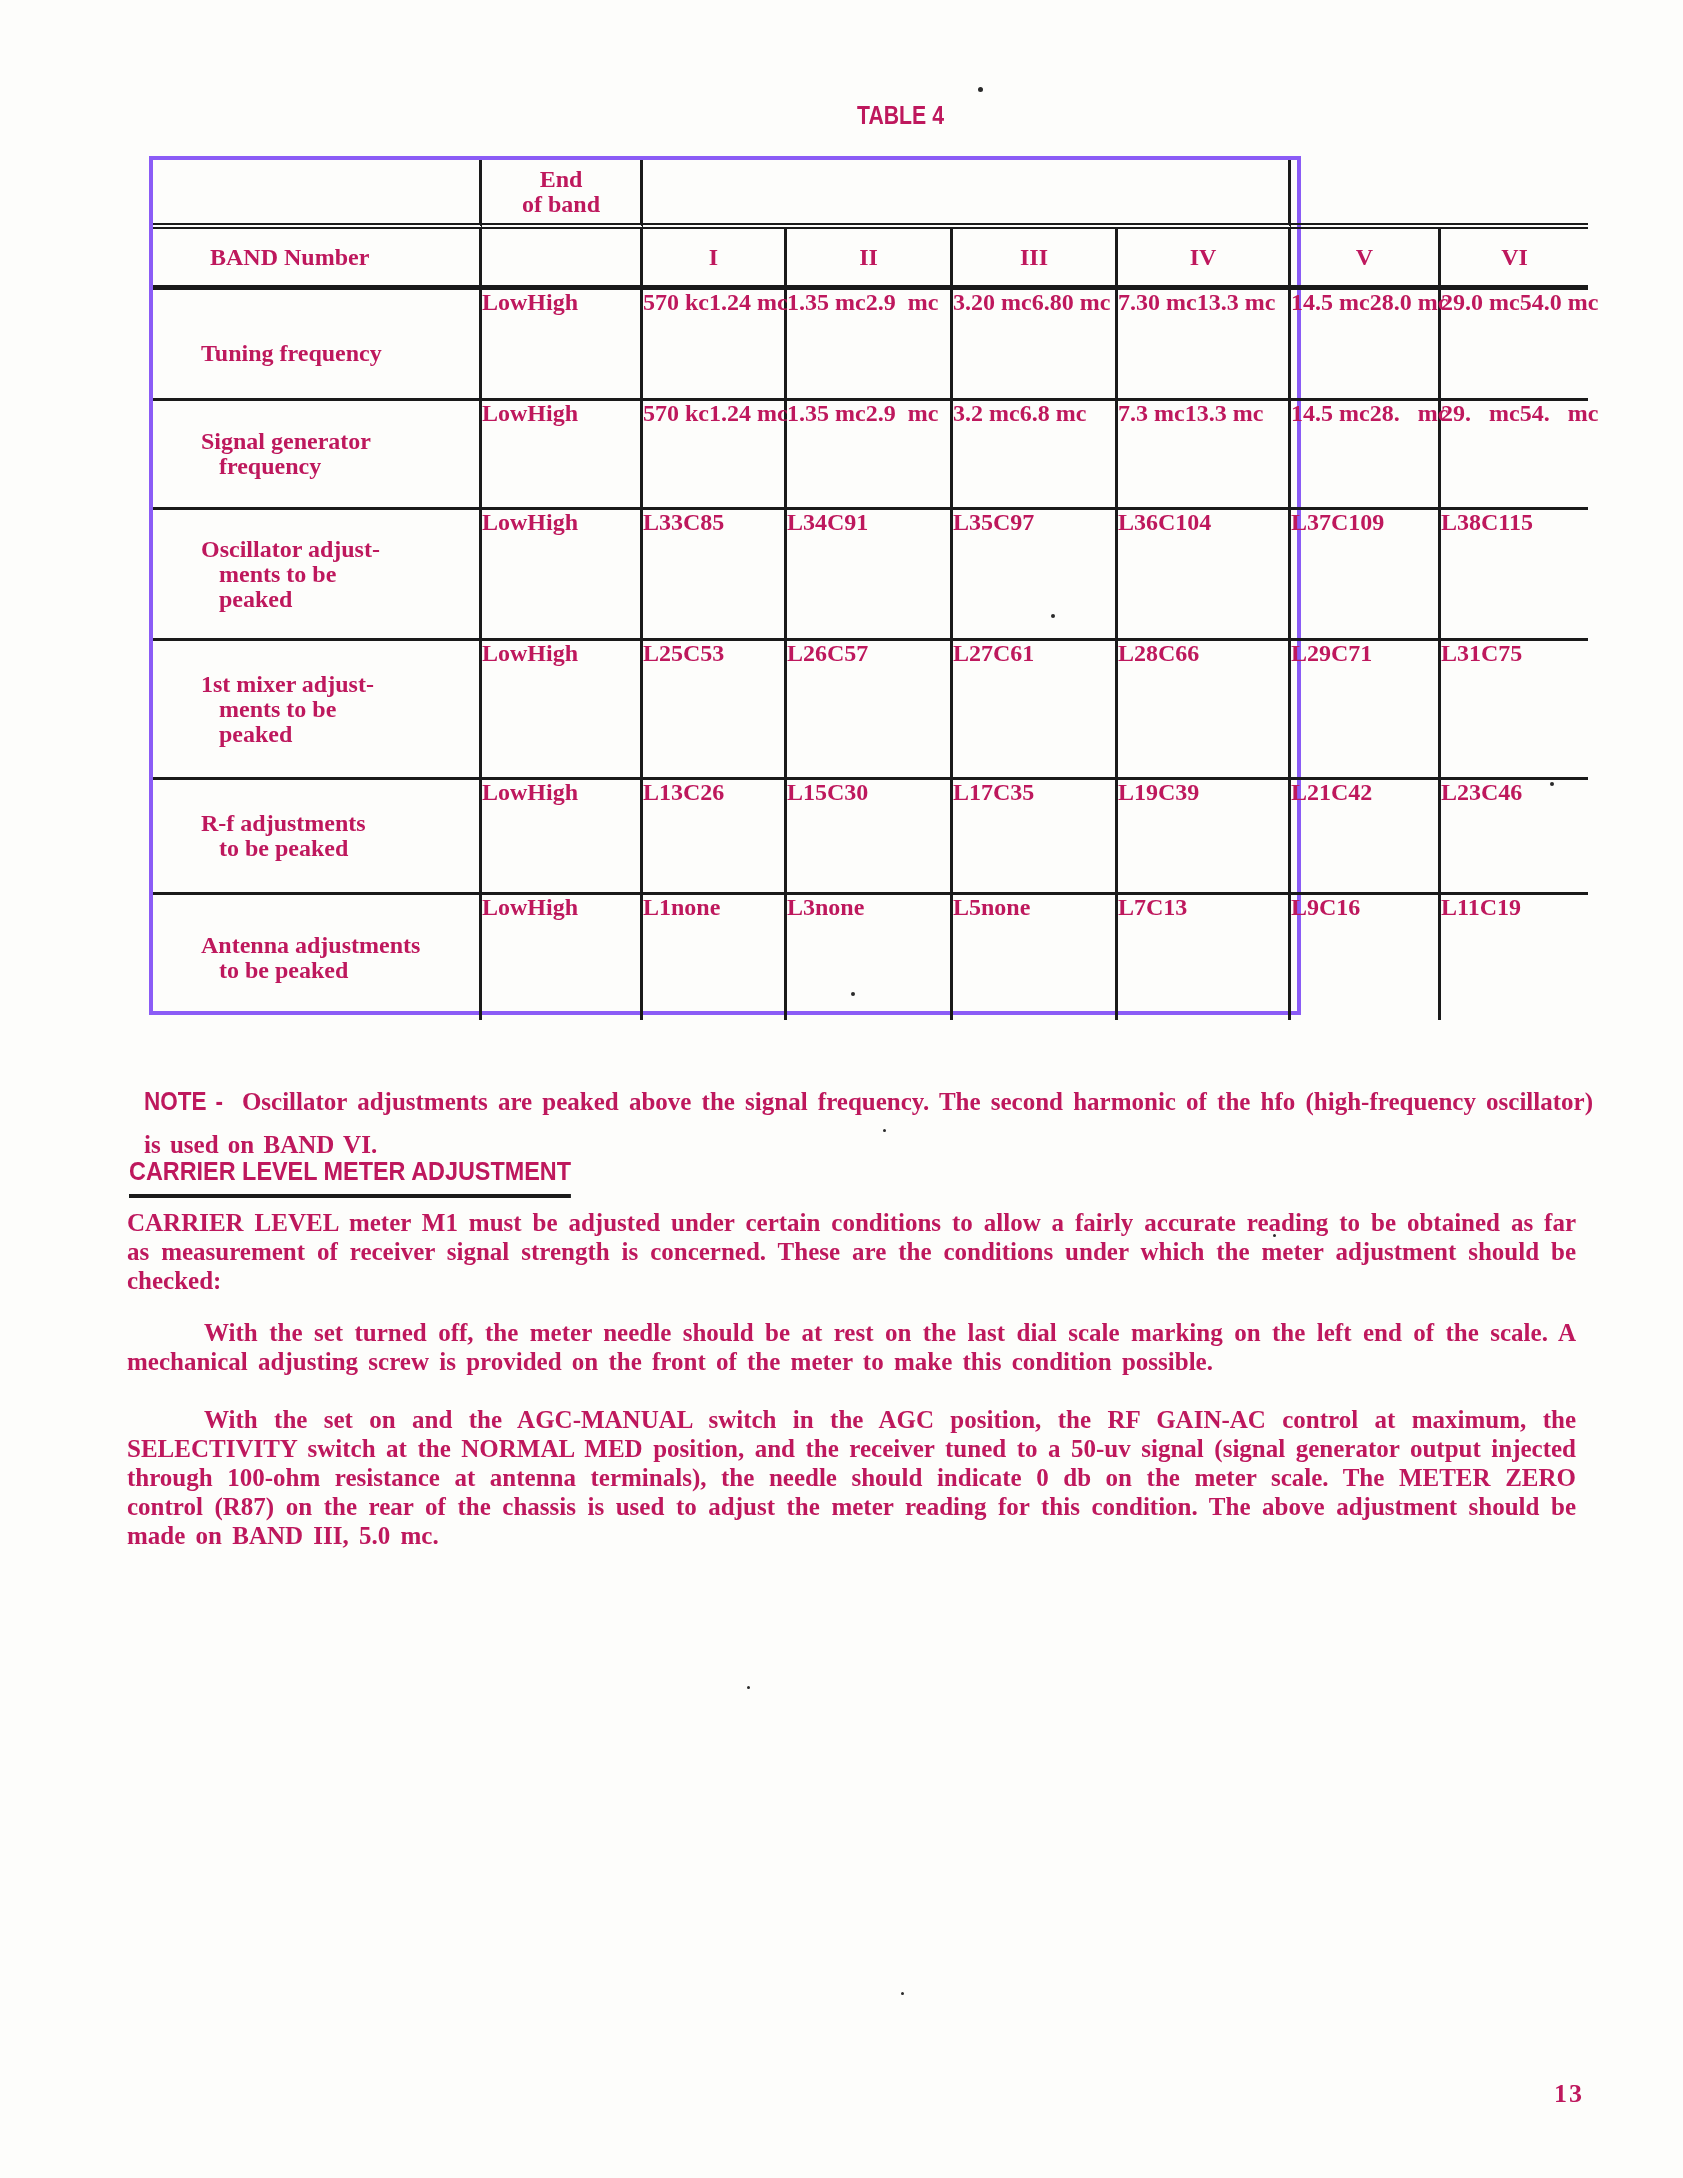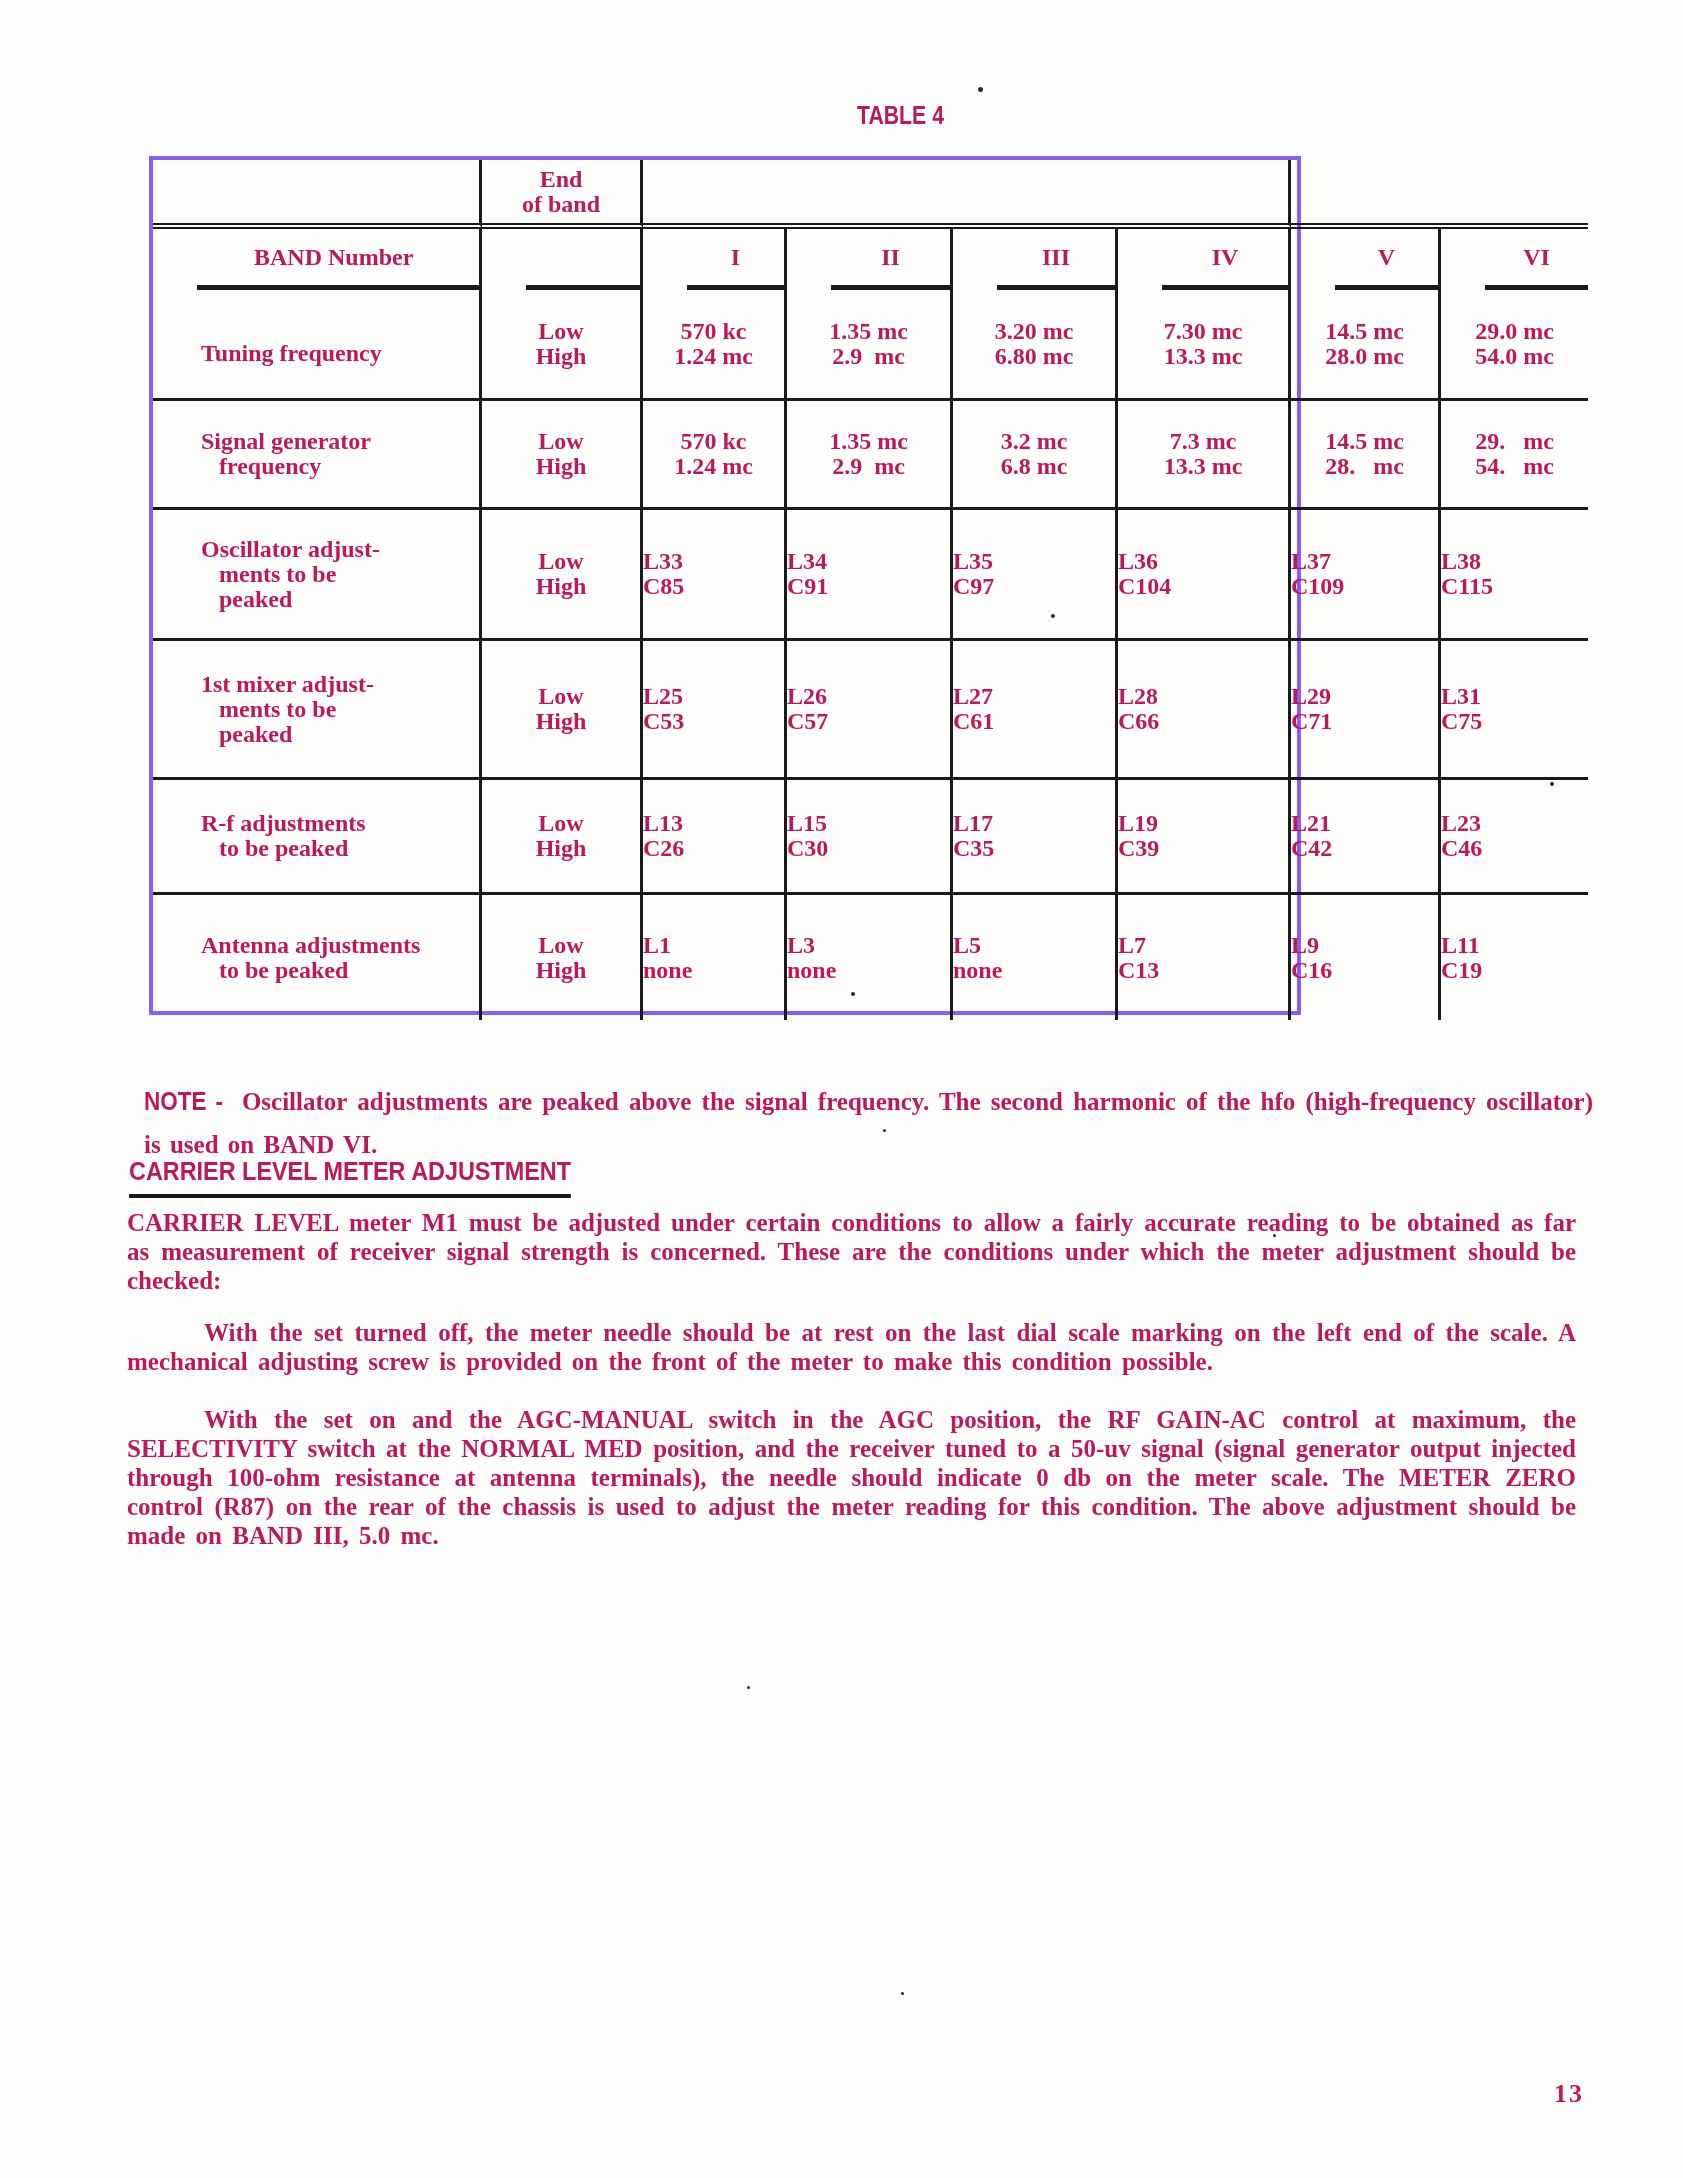--- a/index.html
+++ b/index.html
@@ -19,30 +19,30 @@
     position:absolute;left:149px;top:156px;width:1152px;height:859px;
     display:grid;box-sizing:border-box;
     grid-template-columns:329px 161px 144px 166px 165px 173px 150px 147px;
     grid-template-rows:69px 61px 111px 109px 131px 139px 115px 125px;
     border:4px solid #8b5cf6;
     font-size:24px;font-weight:bold;line-height:25px;
   }
   .cell{box-sizing:border-box;border-right:3px solid #1a1a1a;border-bottom:3px solid #1a1a1a;}
   .cell.lc{border-right:none;}
   .cell.hb1{border-bottom:6px double #1a1a1a;}
-  .cell.hb2{border-bottom:5px solid #1a1a1a;margin-left:44px;}
+  .cell.hb2{border-bottom:5px solid #1a1a1a;}
   .cell.nb{border-bottom:none;}
   .span4{grid-column:span 4;}
   .span2{grid-column:span 2;}
   .ctr{display:flex;align-items:center;justify-content:center;text-align:center;}
   .pre{white-space:pre;}
   .lab{display:flex;align-items:center;padding-left:48px;white-space:pre;}
   .lab-low{align-items:flex-end;padding-bottom:32px;}
   .band-num{display:flex;align-items:center;padding-left:57px;}
-  .vcell{display:flex;flex-direction:column;justify-content:center;height:100%;white-space:pre;}
+  .vcell{display:flex;flex-direction:row;justify-content:flex-start;height:100%;white-space:pre;}
   .vcell span{display:block;text-align:center;}
   .vleft .vcell span, .vcell.vleft span{text-align:left;}
   .note-p{position:absolute;left:127px;top:1063px;width:1449px;margin:17px;
     font-size:25px;font-weight:bold;line-height:43px;text-align:justify;word-spacing:3px;}
   .note-prefix{font-family:"Liberation Sans", sans-serif;font-size:25px;display:inline-block;
     transform:scaleX(.9);transform-origin:left center;}
   .sec-heading{
     position:absolute;left:129px;top:1156px;margin:0;
     font-family:"Liberation Sans", sans-serif;font-weight:bold;font-size:26px;
     transform:scaleX(.9);transform-origin:left center;

